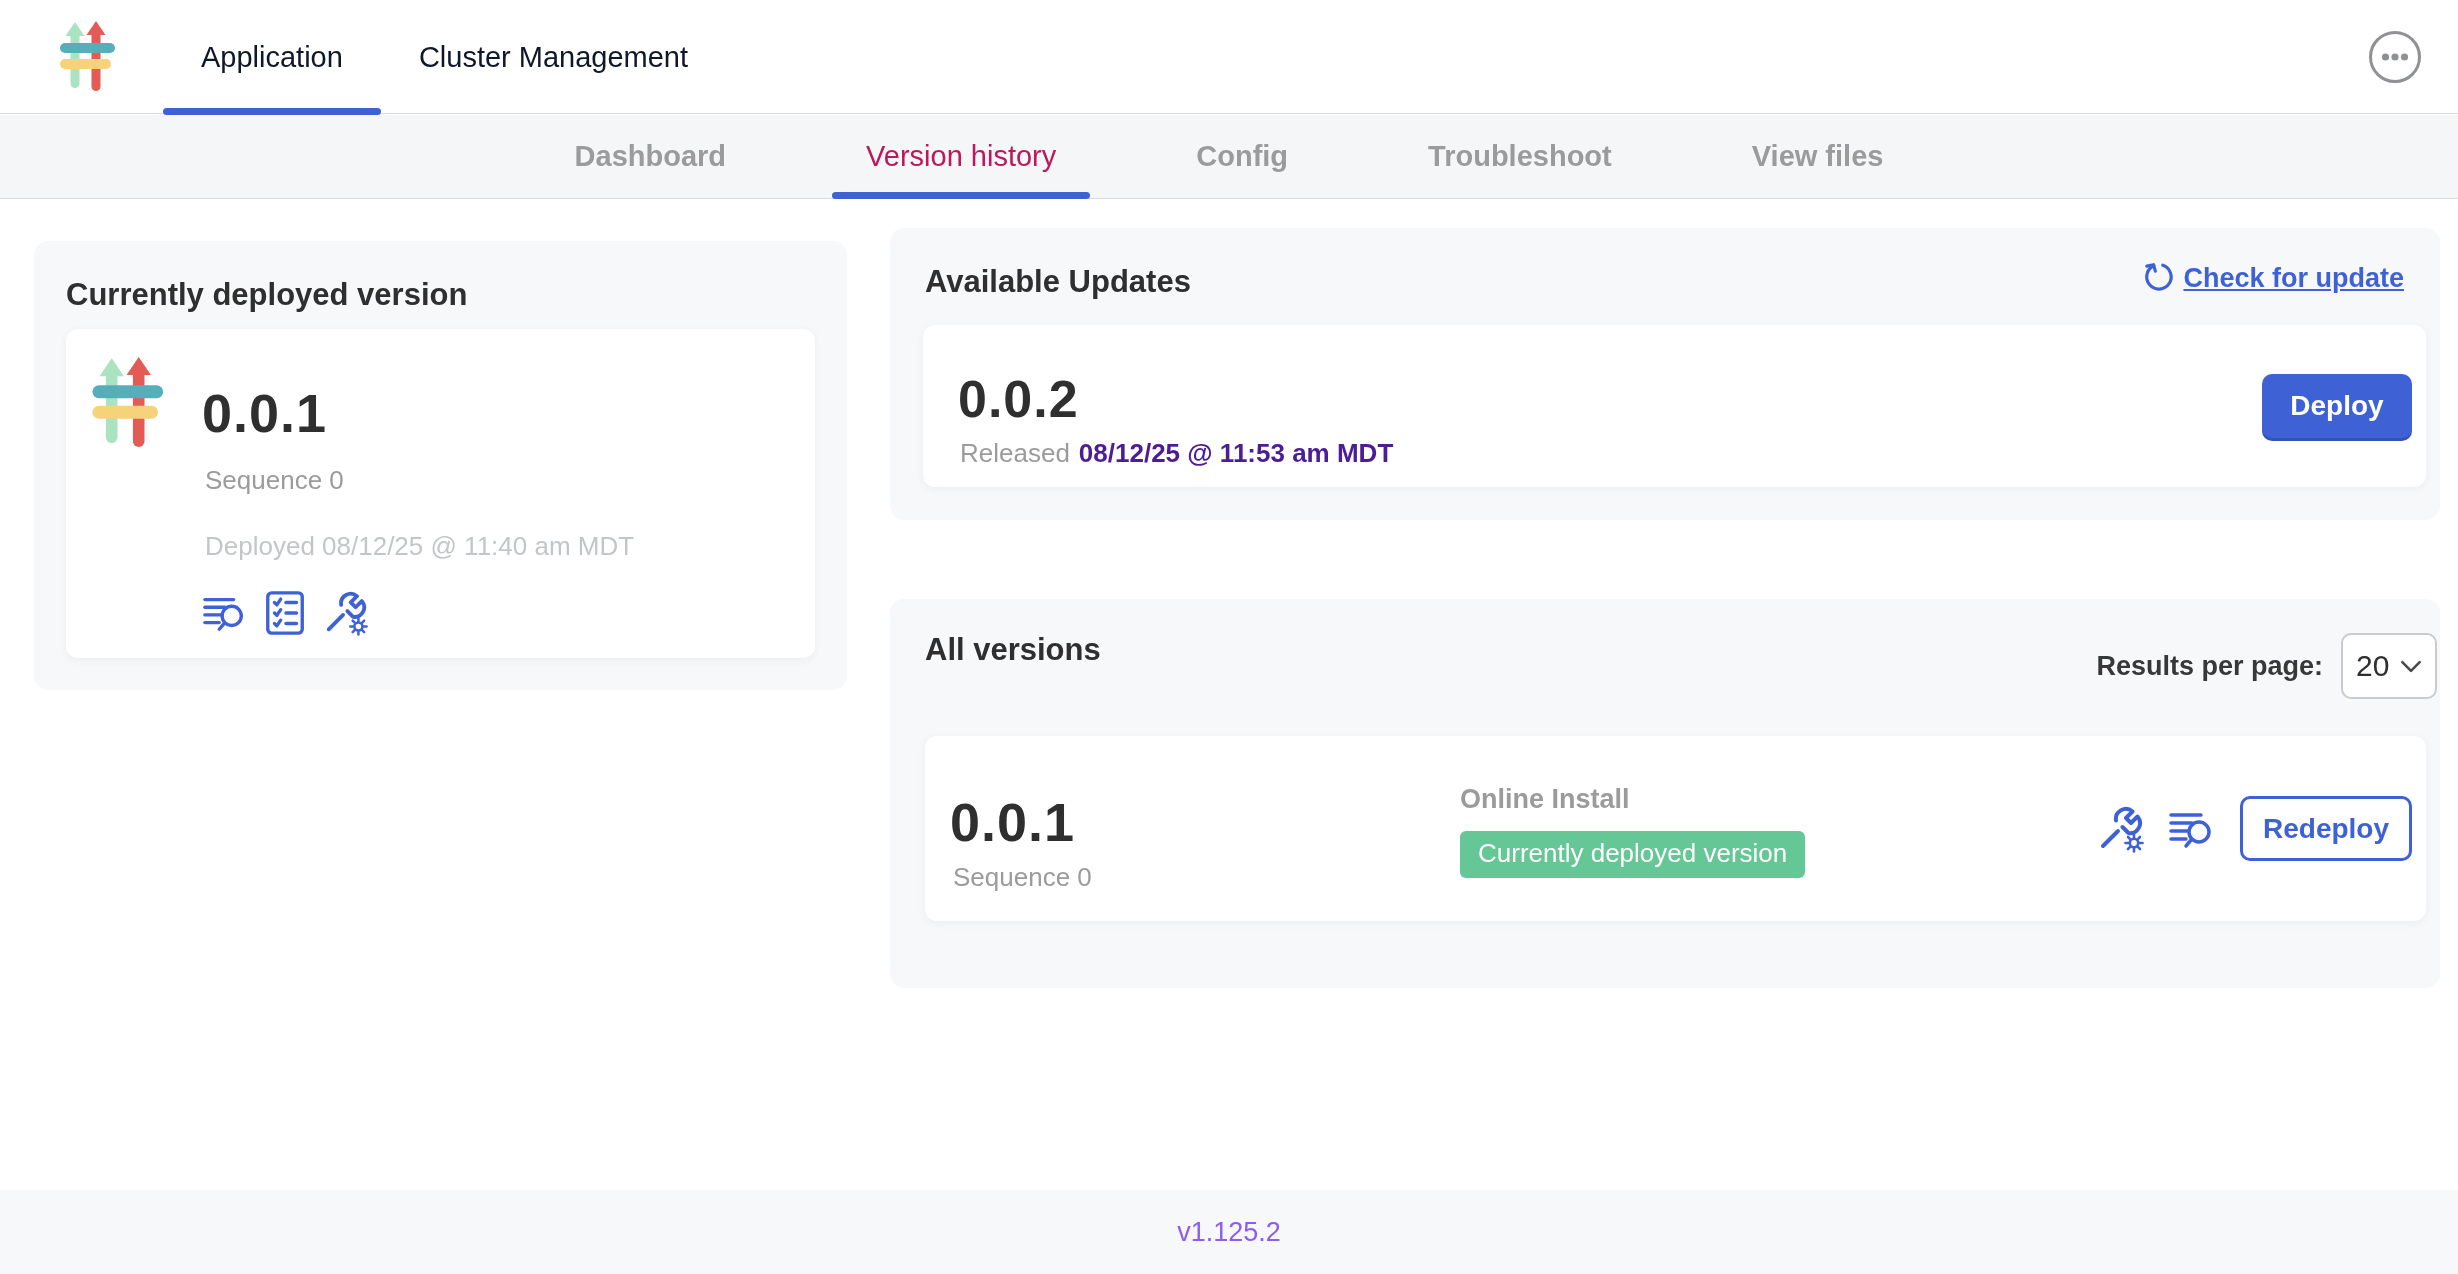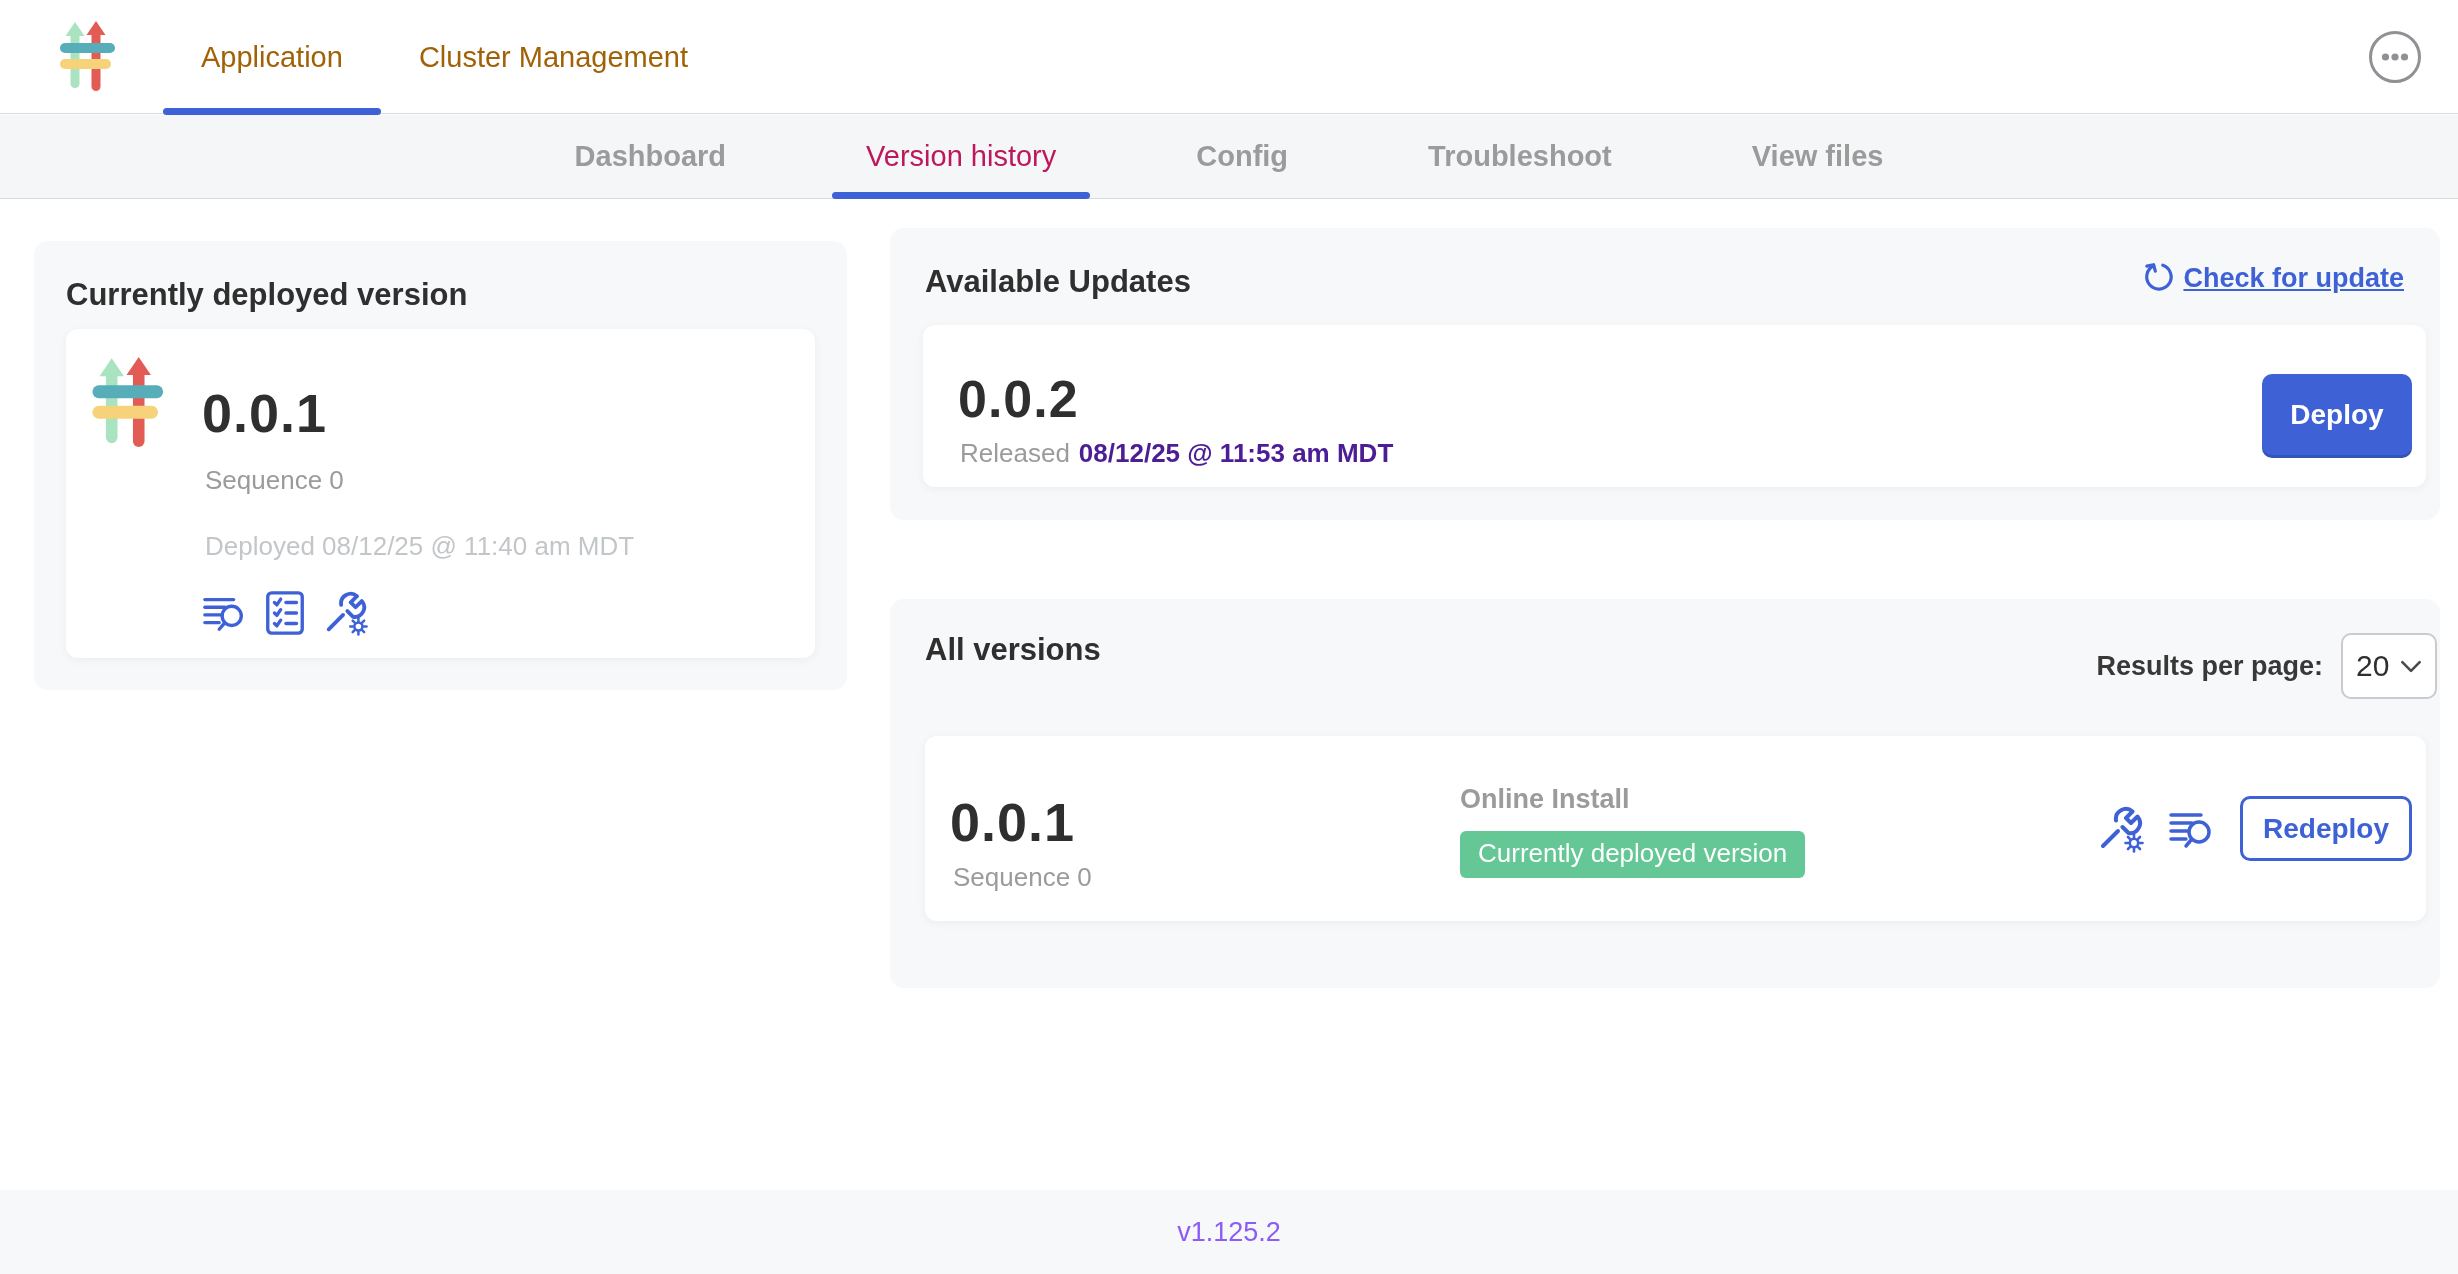--- a/index.html
+++ b/index.html
@@ -15,21 +15,21 @@
 
   
   .header {
     position:absolute; top:0; left:0; width:2458px; height:114px;
     background:#ffffff; border-bottom:1px solid #d8dadc; z-index:5;
   }
   .logo-sm { position:absolute; left:60px; top:20px; width:60px; height:72px; }
   .top-tabs { position:absolute; left:163px; top:0; height:114px; display:flex; }
   .top-tab {
     position:relative; padding:0 38px; display:flex; align-items:center;
-    font-size:29px; color:#a16207; cursor:pointer; white-space:nowrap;
+    font-size:29px; color:#0f172a; cursor:pointer; white-space:nowrap;
   }
   .top-tab.active::after {
     content:""; position:absolute; left:0; right:0; bottom:-1px; height:7px;
     background:#3E62D6; border-radius:4px;
   }
   .menu-btn {
     position:absolute; right:36px; top:30px; width:54px; height:54px;
     background:transparent; border:none; cursor:pointer;
   }
 
@@ -76,21 +76,21 @@
   .check-link {
     position:absolute; right:36px; top:33px; display:flex; align-items:center; gap:8px;
     color:#3E62D6; font-size:27px; font-weight:600; cursor:pointer;
   }
   .check-link .lnk { text-decoration:underline; }
   #au-inner { left:33px; top:97px; width:1503px; height:162px; }
   #au-version { left:35px; top:44px; font-size:52px; }
   #au-released { position:absolute; left:37px; top:113px; font-size:26px; color:#9b9b9b; }
   #au-released .date { font-weight:700; color:#4c1d95; margin-left:9px; }
   .btn-primary {
-    position:absolute; right:14px; top:49px; width:150px; height:81px;
+    position:absolute; right:14px; top:49px; width:150px; height:64px;
     background:#3E62D6; border:none; border-radius:10px;
     color:#ffffff; font-size:28px; font-weight:700; cursor:pointer;
     font-family:"Liberation Sans","DejaVu Sans",sans-serif;
     box-shadow:0 3px 0 #3353b8;
   }
 
   
   #av-card  { left:890px; top:599px; width:1550px; height:389px; }
   #av-title { left:35px; top:33px; }
   .per-page { position:absolute; right:3px; top:34px; display:flex; align-items:center; gap:18px; }

